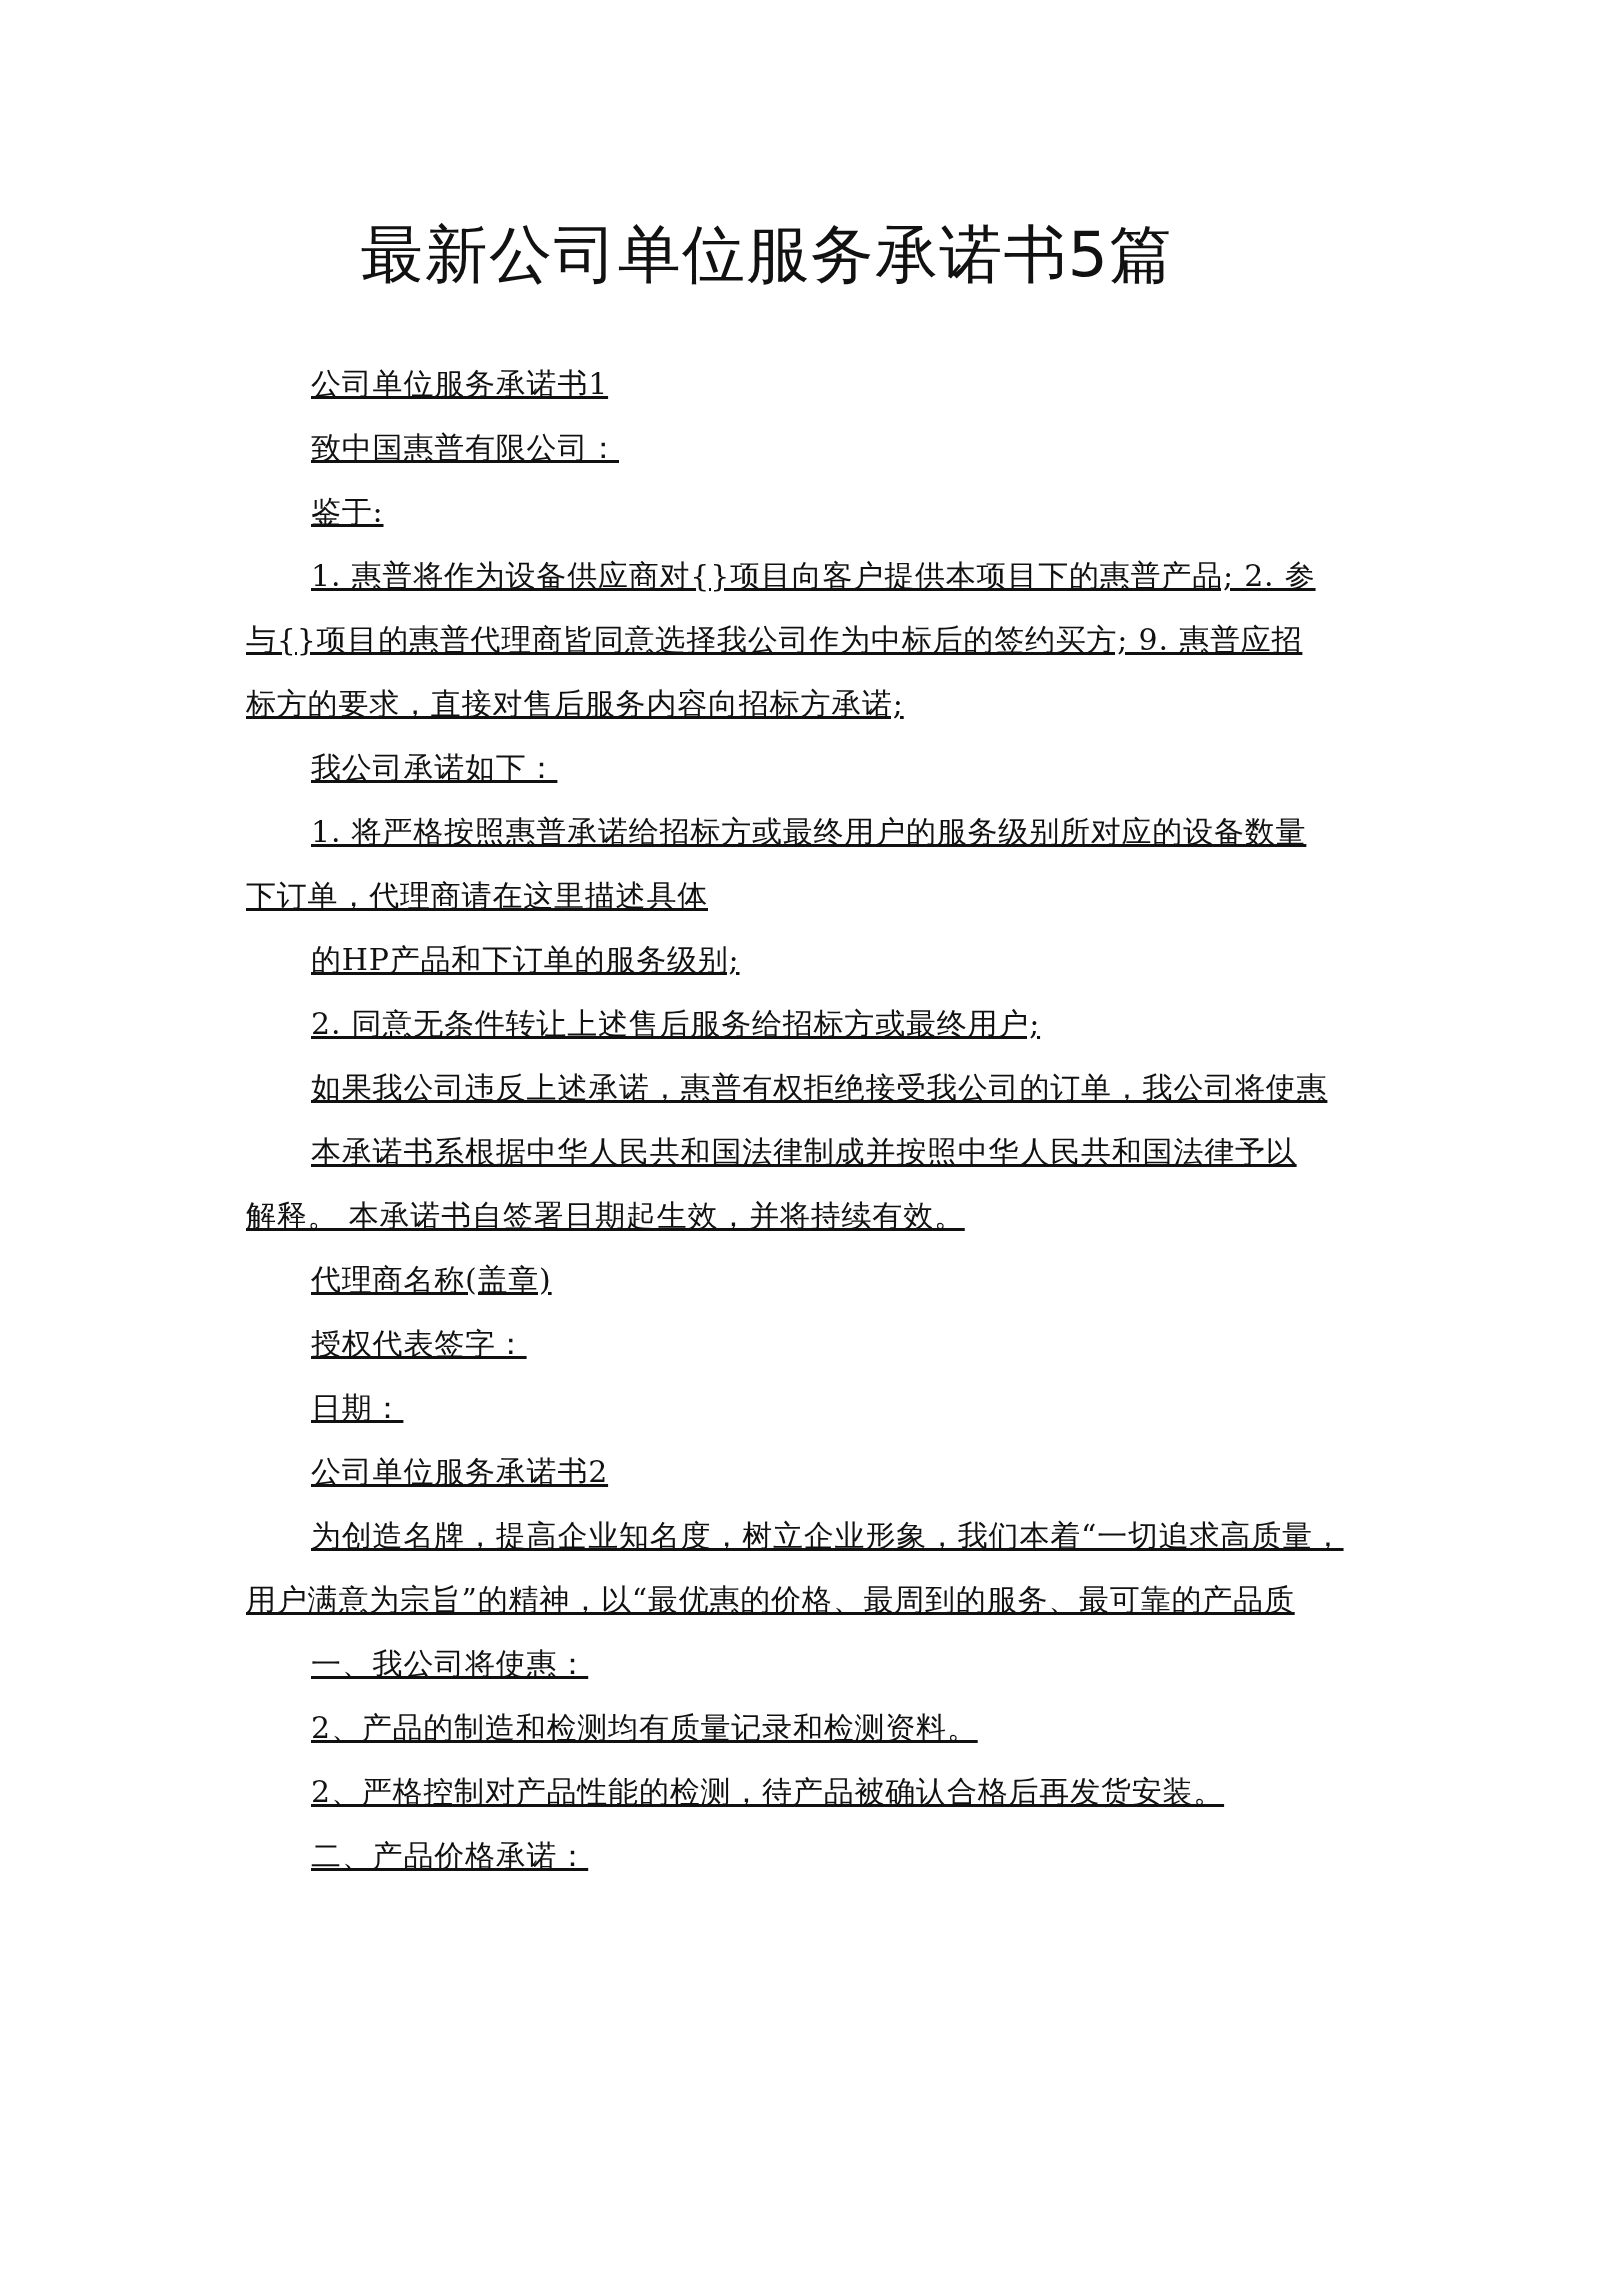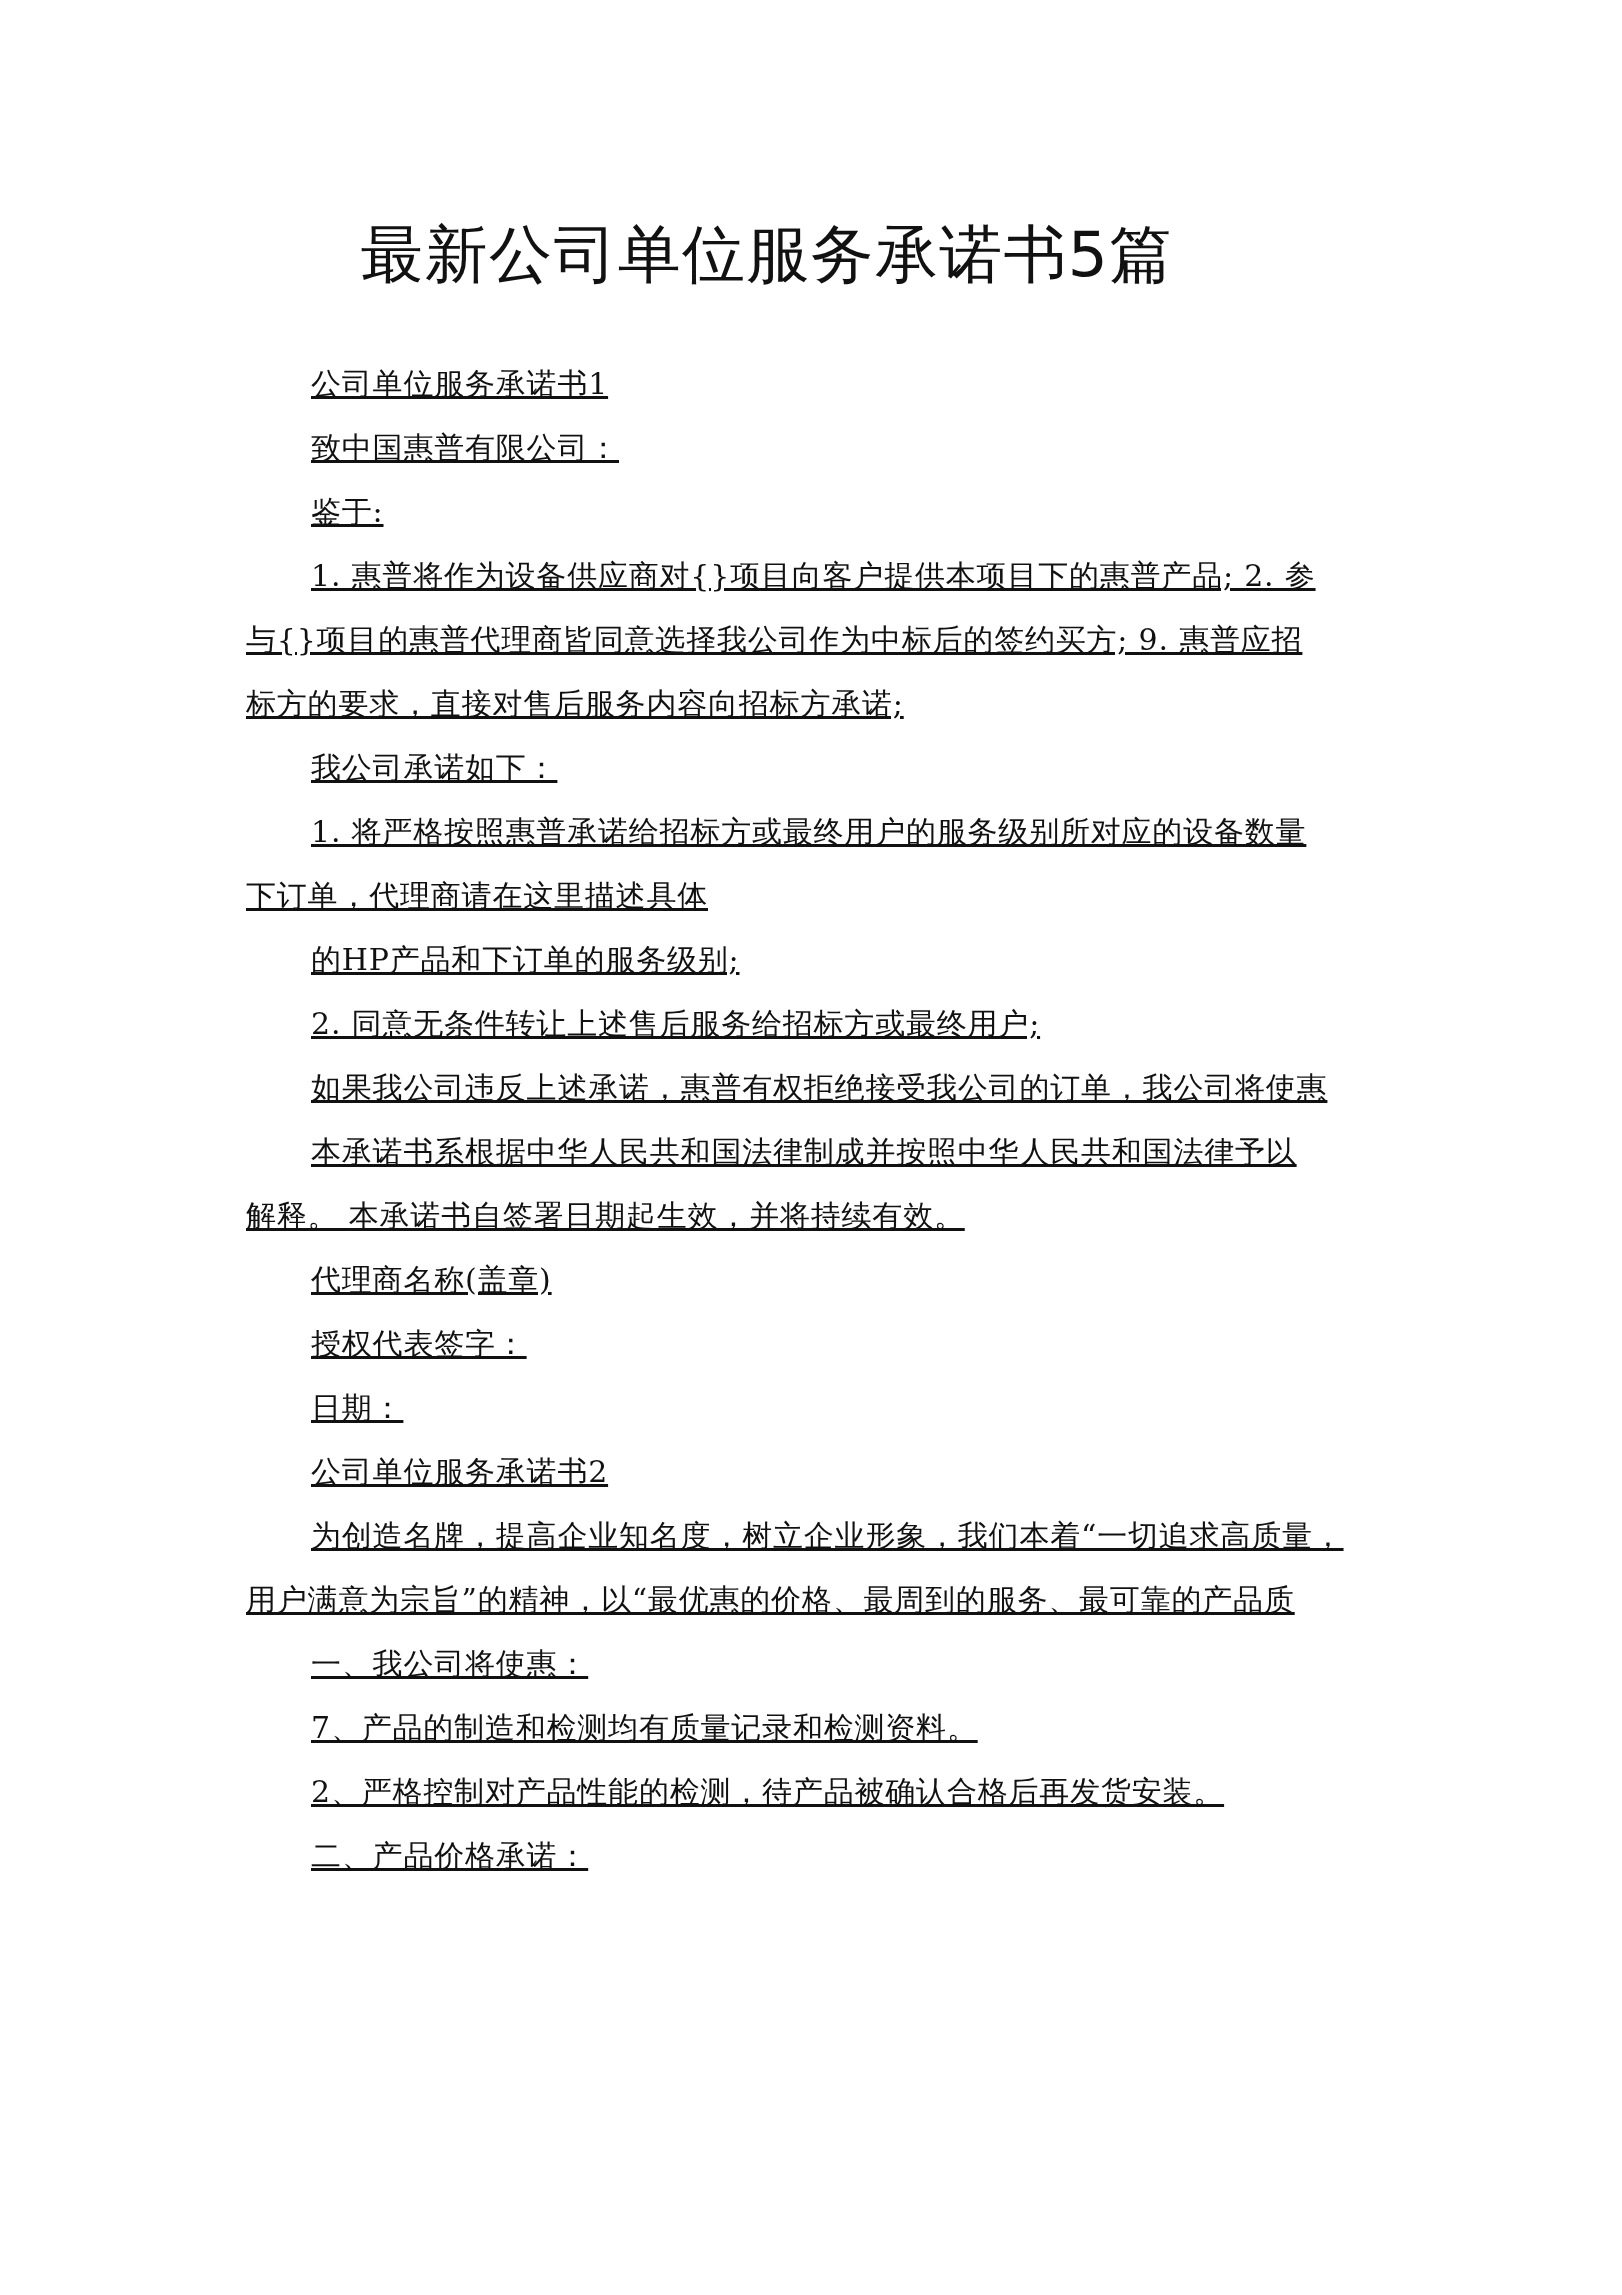--- a/index.html
+++ b/index.html
@@ -33,17 +33,17 @@
   <div class="line indent">如果我公司违反上述承诺，惠普有权拒绝接受我公司的订单，我公司将使惠</div>
   <div class="line indent">本承诺书系根据中华人民共和国法律制成并按照中华人民共和国法律予以</div>
   <div class="line">解释。 本承诺书自签署日期起生效，并将持续有效。</div>
   <div class="line indent">代理商名称(盖章)</div>
   <div class="line indent">授权代表签字：</div>
   <div class="line indent">日期：</div>
   <div class="line indent">公司单位服务承诺书2</div>
   <div class="line indent">为创造名牌，提高企业知名度，树立企业形象，我们本着“一切追求高质量，</div>
   <div class="line">用户满意为宗旨”的精神，以“最优惠的价格、最周到的服务、最可靠的产品质</div>
   <div class="line indent">一、我公司将使惠：</div>
-  <div class="line indent">7、产品的制造和检测均有质量记录和检测资料。</div>
+  <div class="line indent">2、产品的制造和检测均有质量记录和检测资料。</div>
   <div class="line indent">2、严格控制对产品性能的检测，待产品被确认合格后再发货安装。</div>
   <div class="line indent">二、产品价格承诺：</div>
 </div>
 
 
 </body></html>

